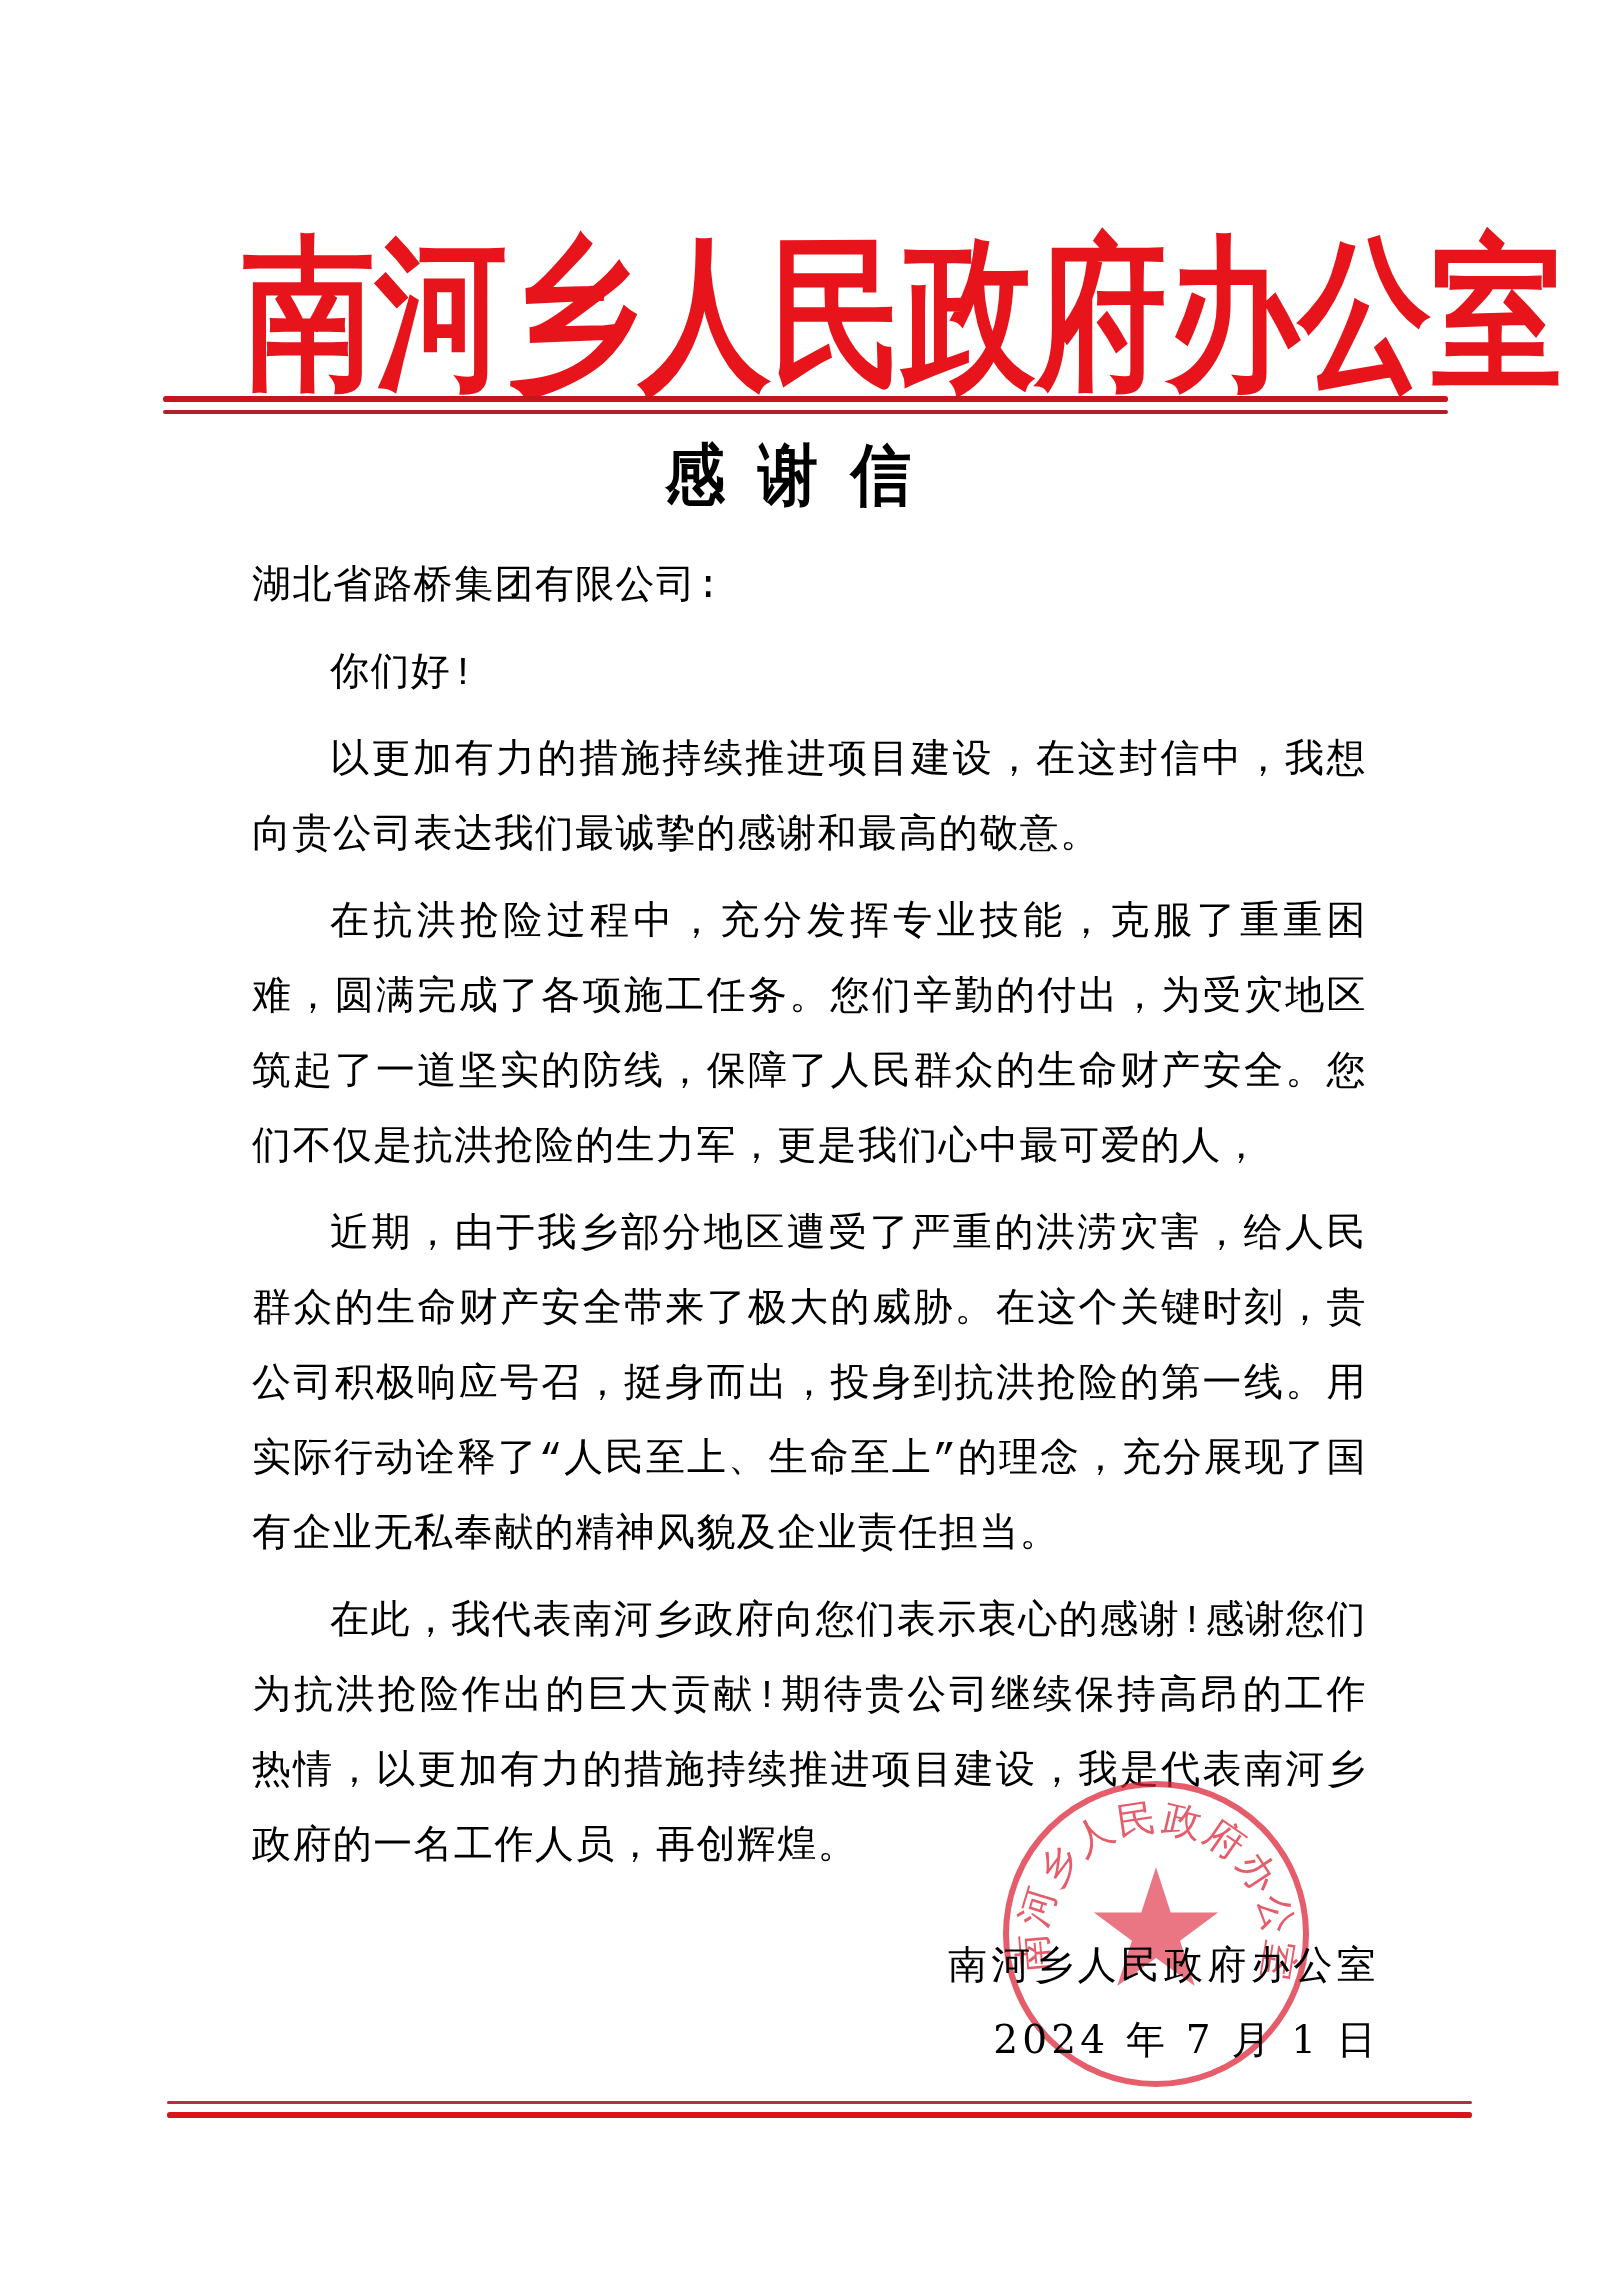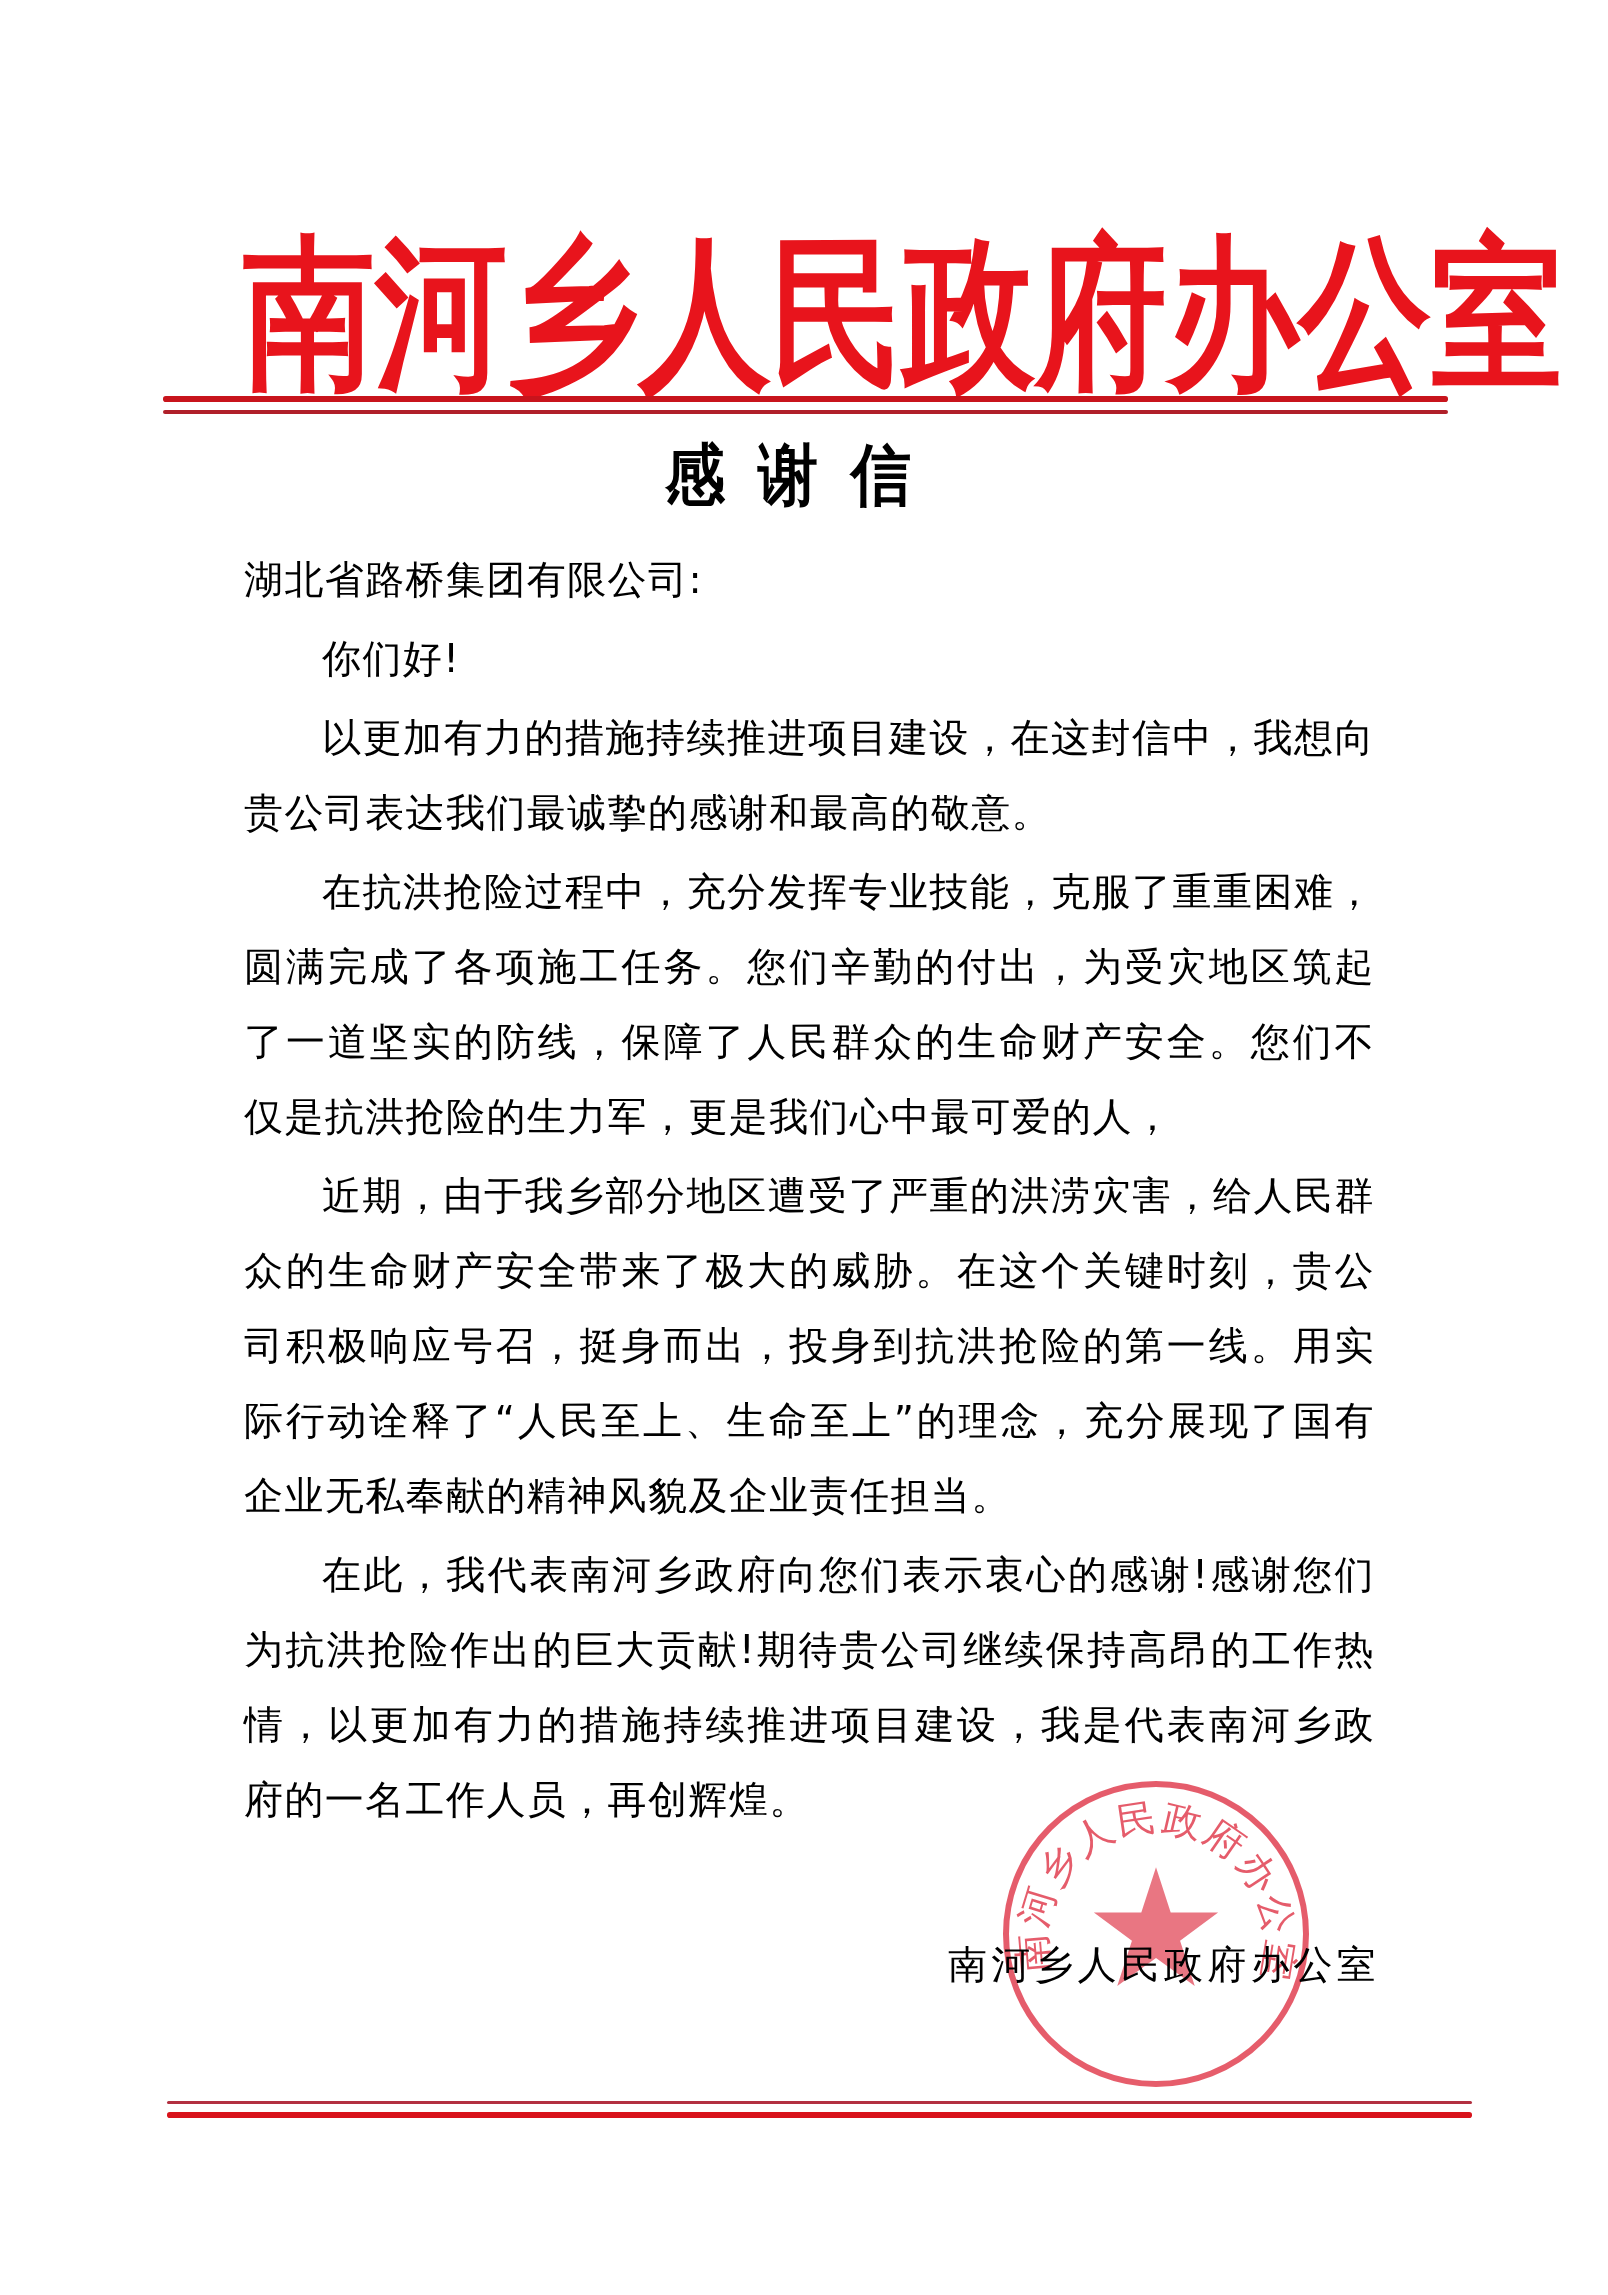--- a/index.html
+++ b/index.html
@@ -23,21 +23,21 @@
   .bottom-rule .l2 { top: 15.3px; height: 5.6px; background: #d8141c; }
   .doc-title {
     position: absolute; left: 0; width: 1609px; top: 444px; text-align: center;
     font-size: 60px; font-weight: bold; letter-spacing: 33px; line-height: 1;
     transform: scaleY(1.12);
   }
   .body-text {
     position: absolute; left: 240px; top: 538px; width: 1139px;
     font-size: 39px; line-height: 75px; letter-spacing: 1.4px;
   }
-  .body-text p { margin: 4px; text-align: justify; text-align-last: left; }
+  .body-text p { margin: 12px; text-align: justify; text-align-last: left; font-family: Liberation Mono, monospace; }
   .body-text .indent { text-indent: 78px; }
   .signature { position: absolute; right: 229px; top: 1927px; text-align: right; font-size: 39px; line-height: 75px; letter-spacing: 4.2px; font-family: "DejaVu Serif", serif; }
   .signature .date { font-family: "DejaVu Serif", serif; }
   .stamp { position: absolute; left: 1003px; top: 1781px; width: 306px; height: 306px; border-radius: 50%; border: 6.2px solid rgba(220,30,50,0.85); box-sizing: border-box; opacity: 0.85; }
   .stamp svg { position: absolute; left: 0; top: 0; width: 100%; height: 100%; }
 </style>
 </head>
 <body>
 
 <div class="page">
@@ -78,20 +78,21 @@
       </defs>
       <text font-size="58" fill="rgba(220,30,50,0.85)" font-family="DejaVu Sans, sans-serif" letter-spacing="4">
         <textPath href="#ringPath" startOffset="4%">南河乡人民政府办公室</textPath>
       </text>
       <polygon points="220,120 242,188 313,188 256,230 278,298 220,256 162,298 184,230 127,188 198,188" fill="rgba(220,40,60,0.75)"></polygon>
     </svg>
   </div>
 
   <div class="signature">
     <div>南河乡人民政府办公室</div>
+    <div class="date">2024 年 7 月 1 日</div>
   </div>
 
   <div class="rule bottom-rule">
     <div class="line l1"></div>
     <div class="line l2"></div>
   </div>
 
 </div>
 
 

